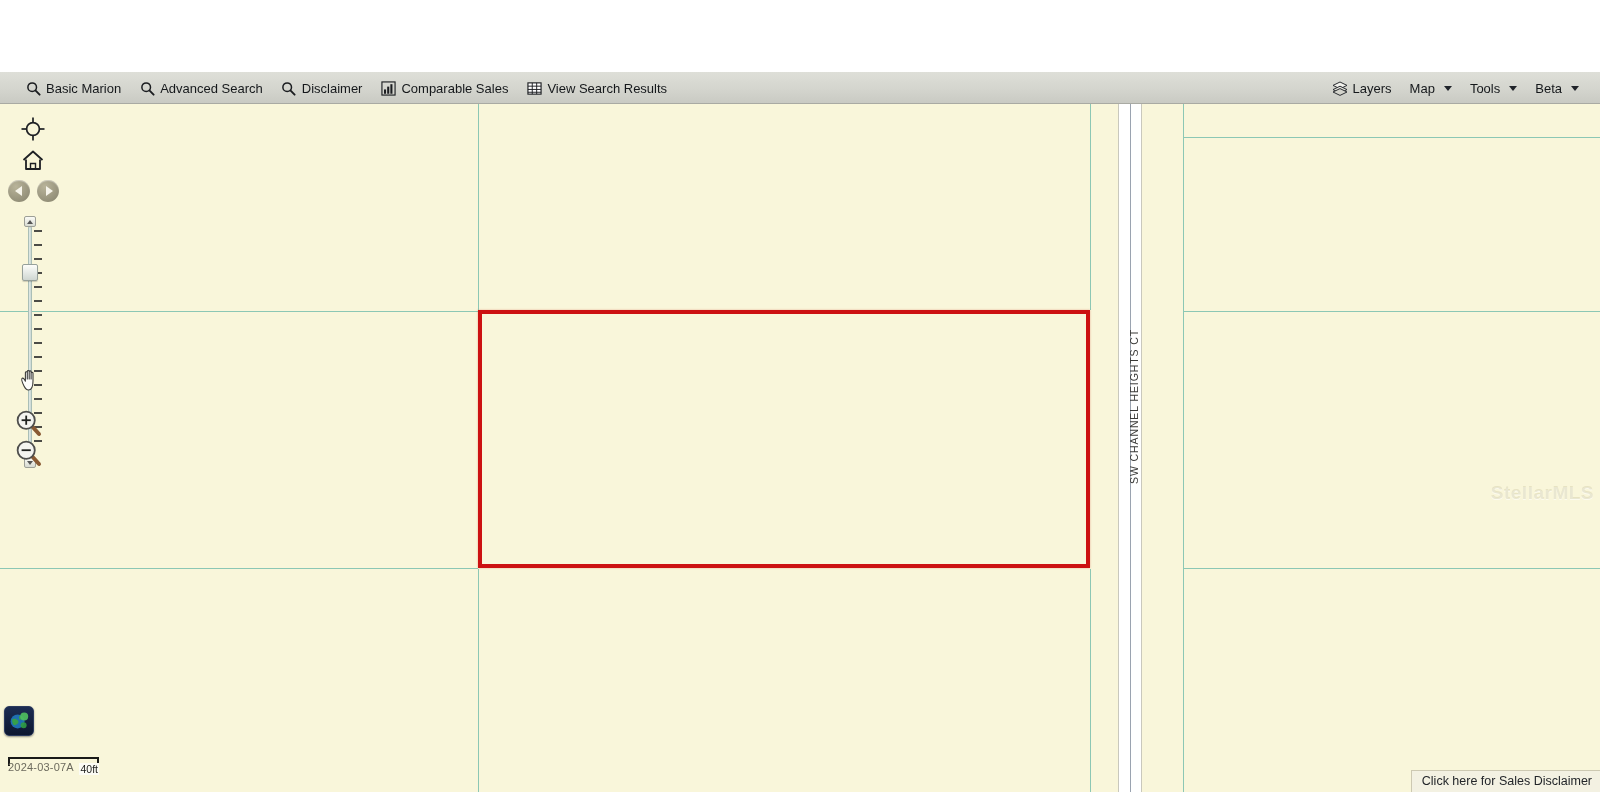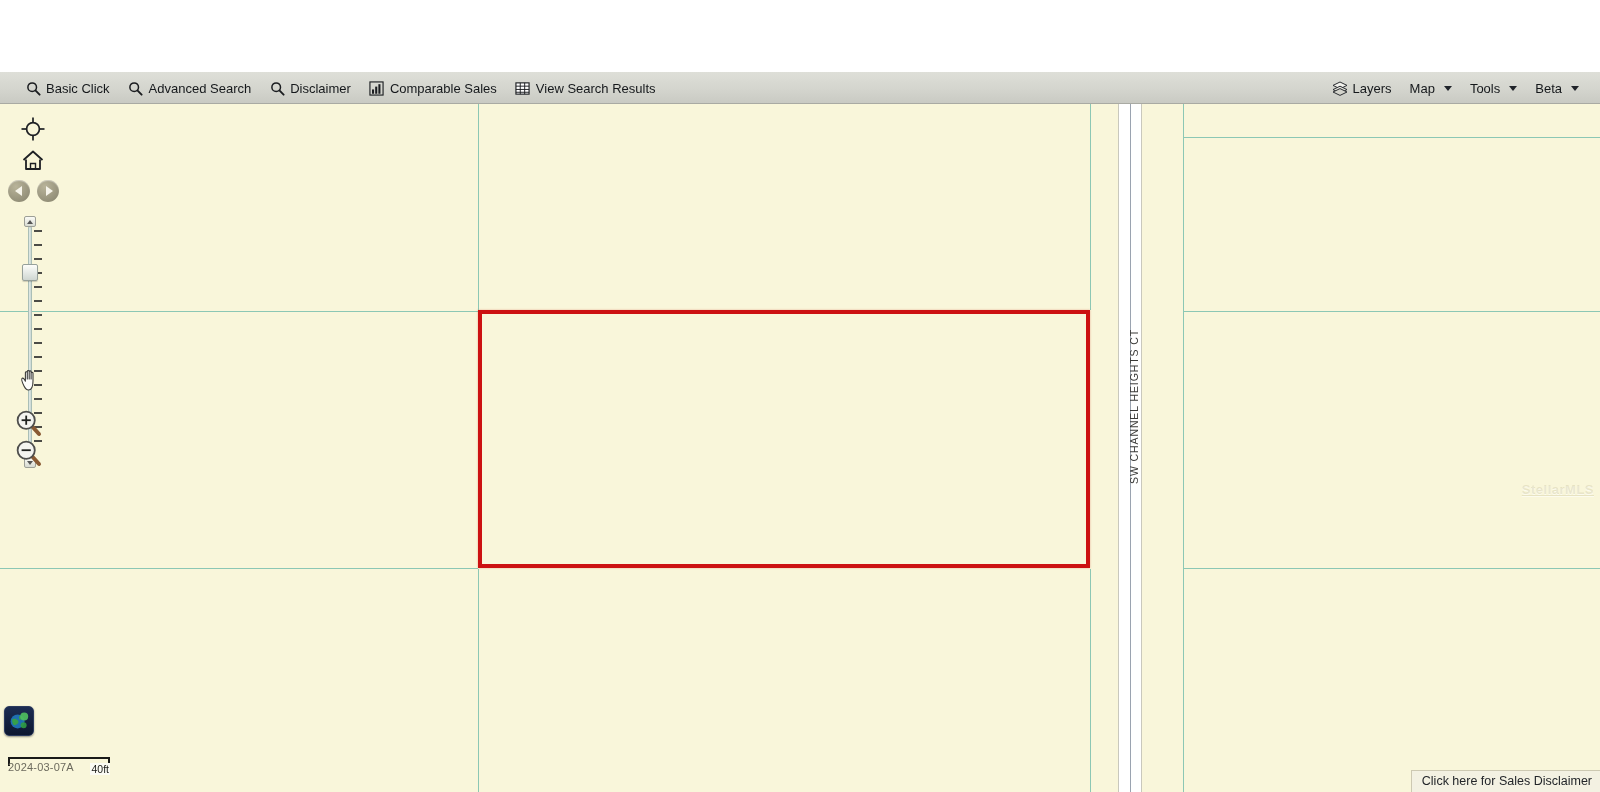--- a/index.html
+++ b/index.html
@@ -123,24 +123,24 @@
   }
 
   .parcel-sel {
     position: absolute;
     border: 4px solid #cc1111;
     box-shadow: 0 0 2px rgba(200,40,20,.35);
   }
 
   .watermark {
     position: absolute;
-    font-size: 13px; font-weight: bold; letter-spacing: .5px;
+    font-size: 19px; font-weight: bold; letter-spacing: .5px;
     color: rgba(170,160,110,.22);
     text-shadow: 0 1px 0 rgba(255,255,255,.55);
-    white-space: nowrap; user-select: none; text-decoration: underline;
+    white-space: nowrap; user-select: none;
   }
 
   
   .mapctl { position: absolute; left: 0; top: 0; width: 58px; }
   .ctl { position: absolute; cursor: pointer; }
   .ctl svg { display: block; }
 
   .navarrows { position: absolute; left: 8px; top: 76px; display: flex; gap: 7px; }
   .navbtn {
     width: 22px; height: 22px; border-radius: 50%;
@@ -177,21 +177,21 @@
   .slider .cap .tri { width: 0; height: 0; }
   .slider .cap.top .tri { border-left: 3px solid transparent; border-right: 3px solid transparent; border-bottom: 4px solid #555; }
   .slider .cap.bot .tri { border-left: 3px solid transparent; border-right: 3px solid transparent; border-top: 4px solid #555; }
   .slider .handle {
     position: absolute; left: 0; top: 48px; width: 16px; height: 17px;
     background: linear-gradient(180deg, #fdfdfa 0%, #e3e8e4 55%, #cfd6d1 100%);
     border: 1px solid #96a09a; border-radius: 2px;
     box-shadow: 0 1px 1px rgba(0,0,0,.18);
   }
 
-  .scalebar { position: absolute; left: 8px; bottom: 26px; width: 102px; }
+  .scalebar { position: absolute; left: 8px; bottom: 26px; width: 91px; }
   .scalebar .bar {
     position: relative; height: 9px;
     border-left: 2px solid #1a1a18; border-right: 2px solid #1a1a18; border-top: 2px solid #1a1a18;
   }
   .scalebar .lbl {
     position: absolute; right: 0; top: 6px;
     font-size: 10.5px; color: #1a1a18; background: #fbfbf4; padding: 0 1px;
   }
   .datestamp {
     position: absolute; left: 8px; bottom: 19px;
@@ -225,21 +225,21 @@
   <div class="toolbar">
     <div class="tb-left">
 
       <div class="tb-item">
         <span class="tb-ico">
           <svg width="15" height="15" viewBox="0 0 16 16">
               <circle cx="6.6" cy="6.6" r="4.6" fill="none" stroke="#1b1d20" stroke-width="1.6"></circle>
               <line x1="10" y1="10" x2="14.5" y2="14.6" stroke="#1b1d20" stroke-width="2" stroke-linecap="round"></line>
             </svg>
         </span>
-        <span>Basic Click</span>
+        <span>Basic Marion</span>
       </div>
 
       <div class="tb-item">
         <span class="tb-ico">
           <svg width="15" height="15" viewBox="0 0 16 16">
               <circle cx="6.6" cy="6.6" r="4.6" fill="none" stroke="#1b1d20" stroke-width="1.6"></circle>
               <line x1="10" y1="10" x2="14.5" y2="14.6" stroke="#1b1d20" stroke-width="2" stroke-linecap="round"></line>
             </svg>
         </span>
         <span>Advanced Search</span>

